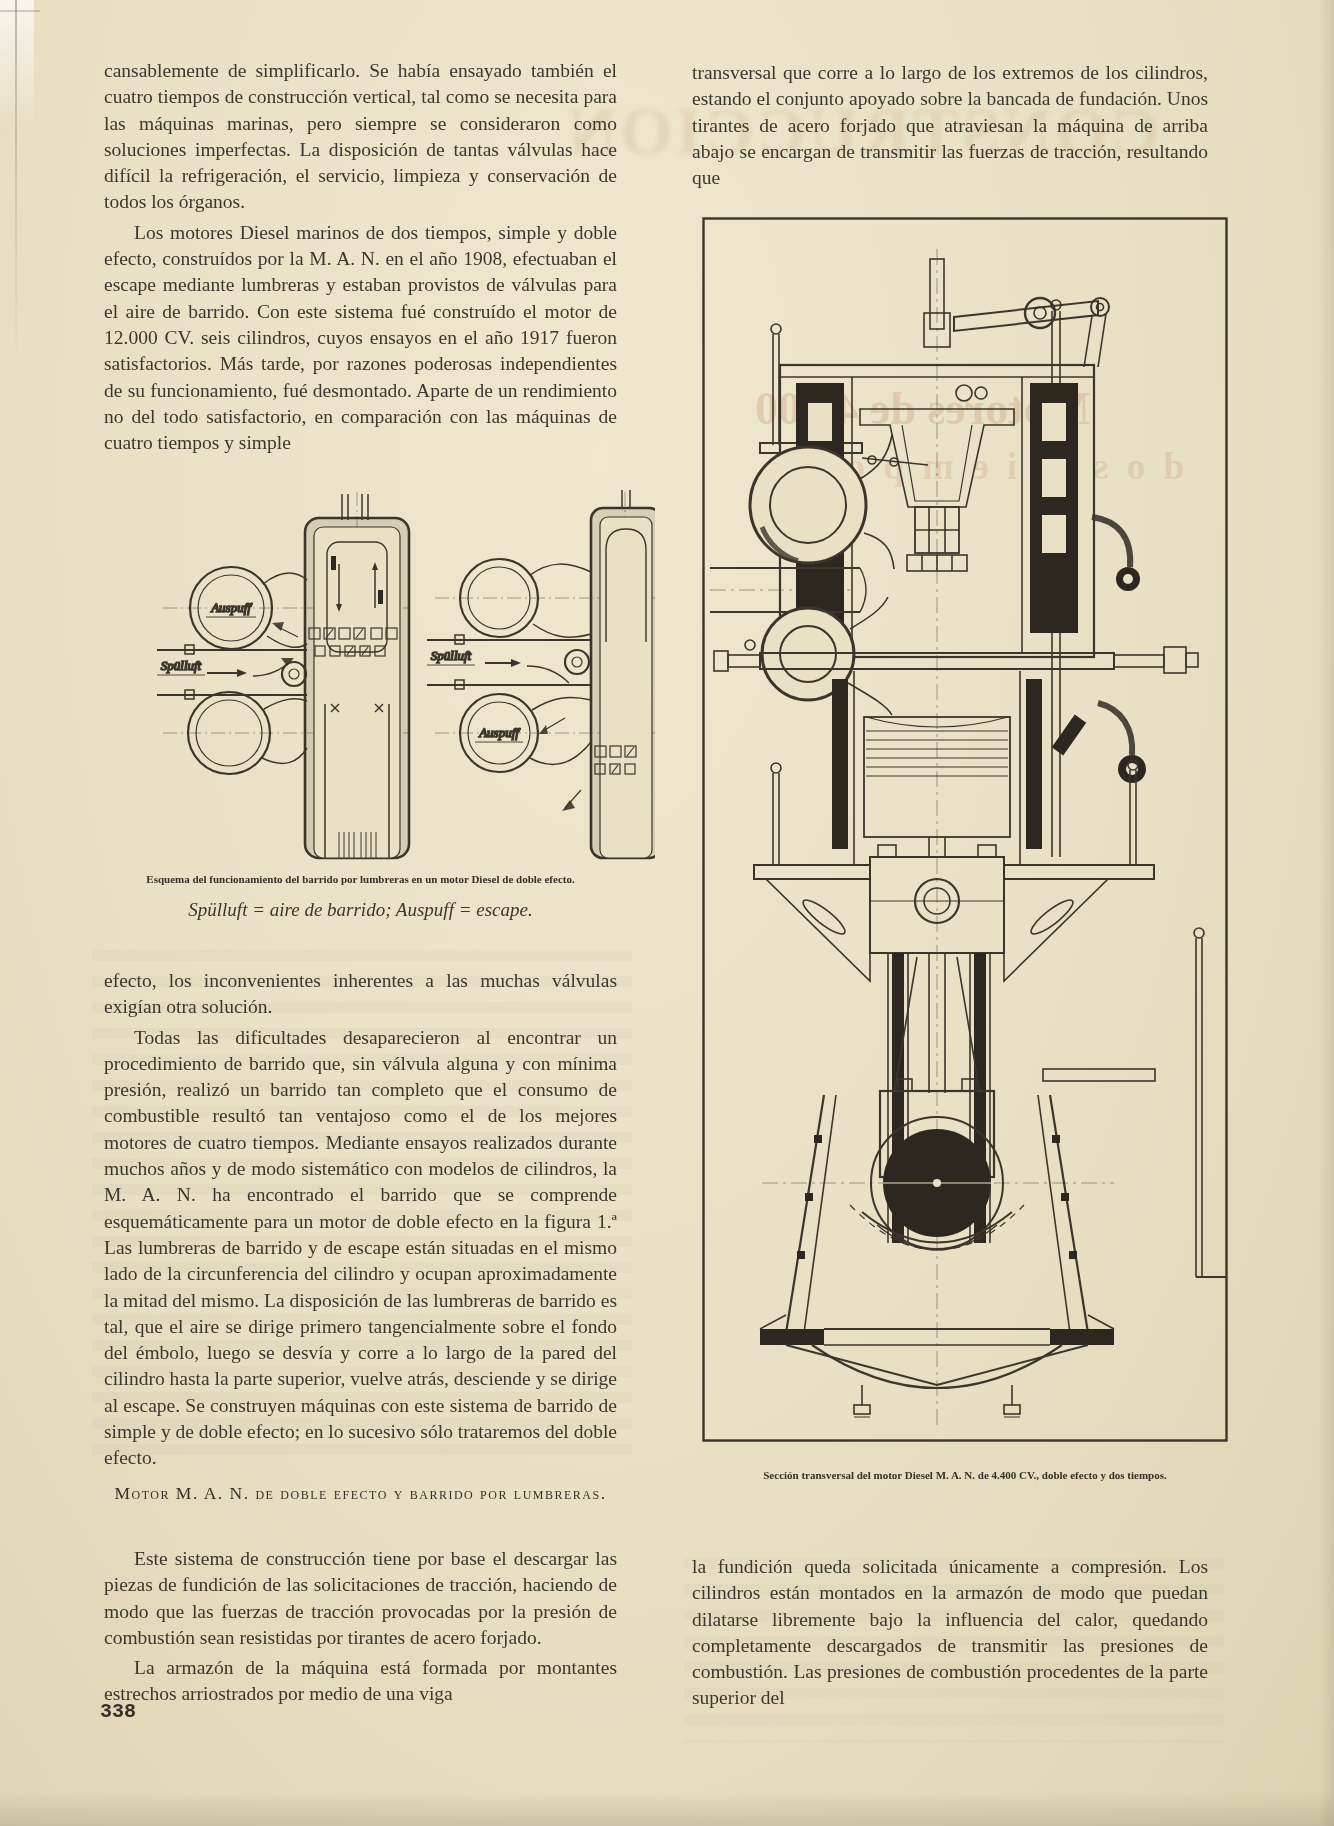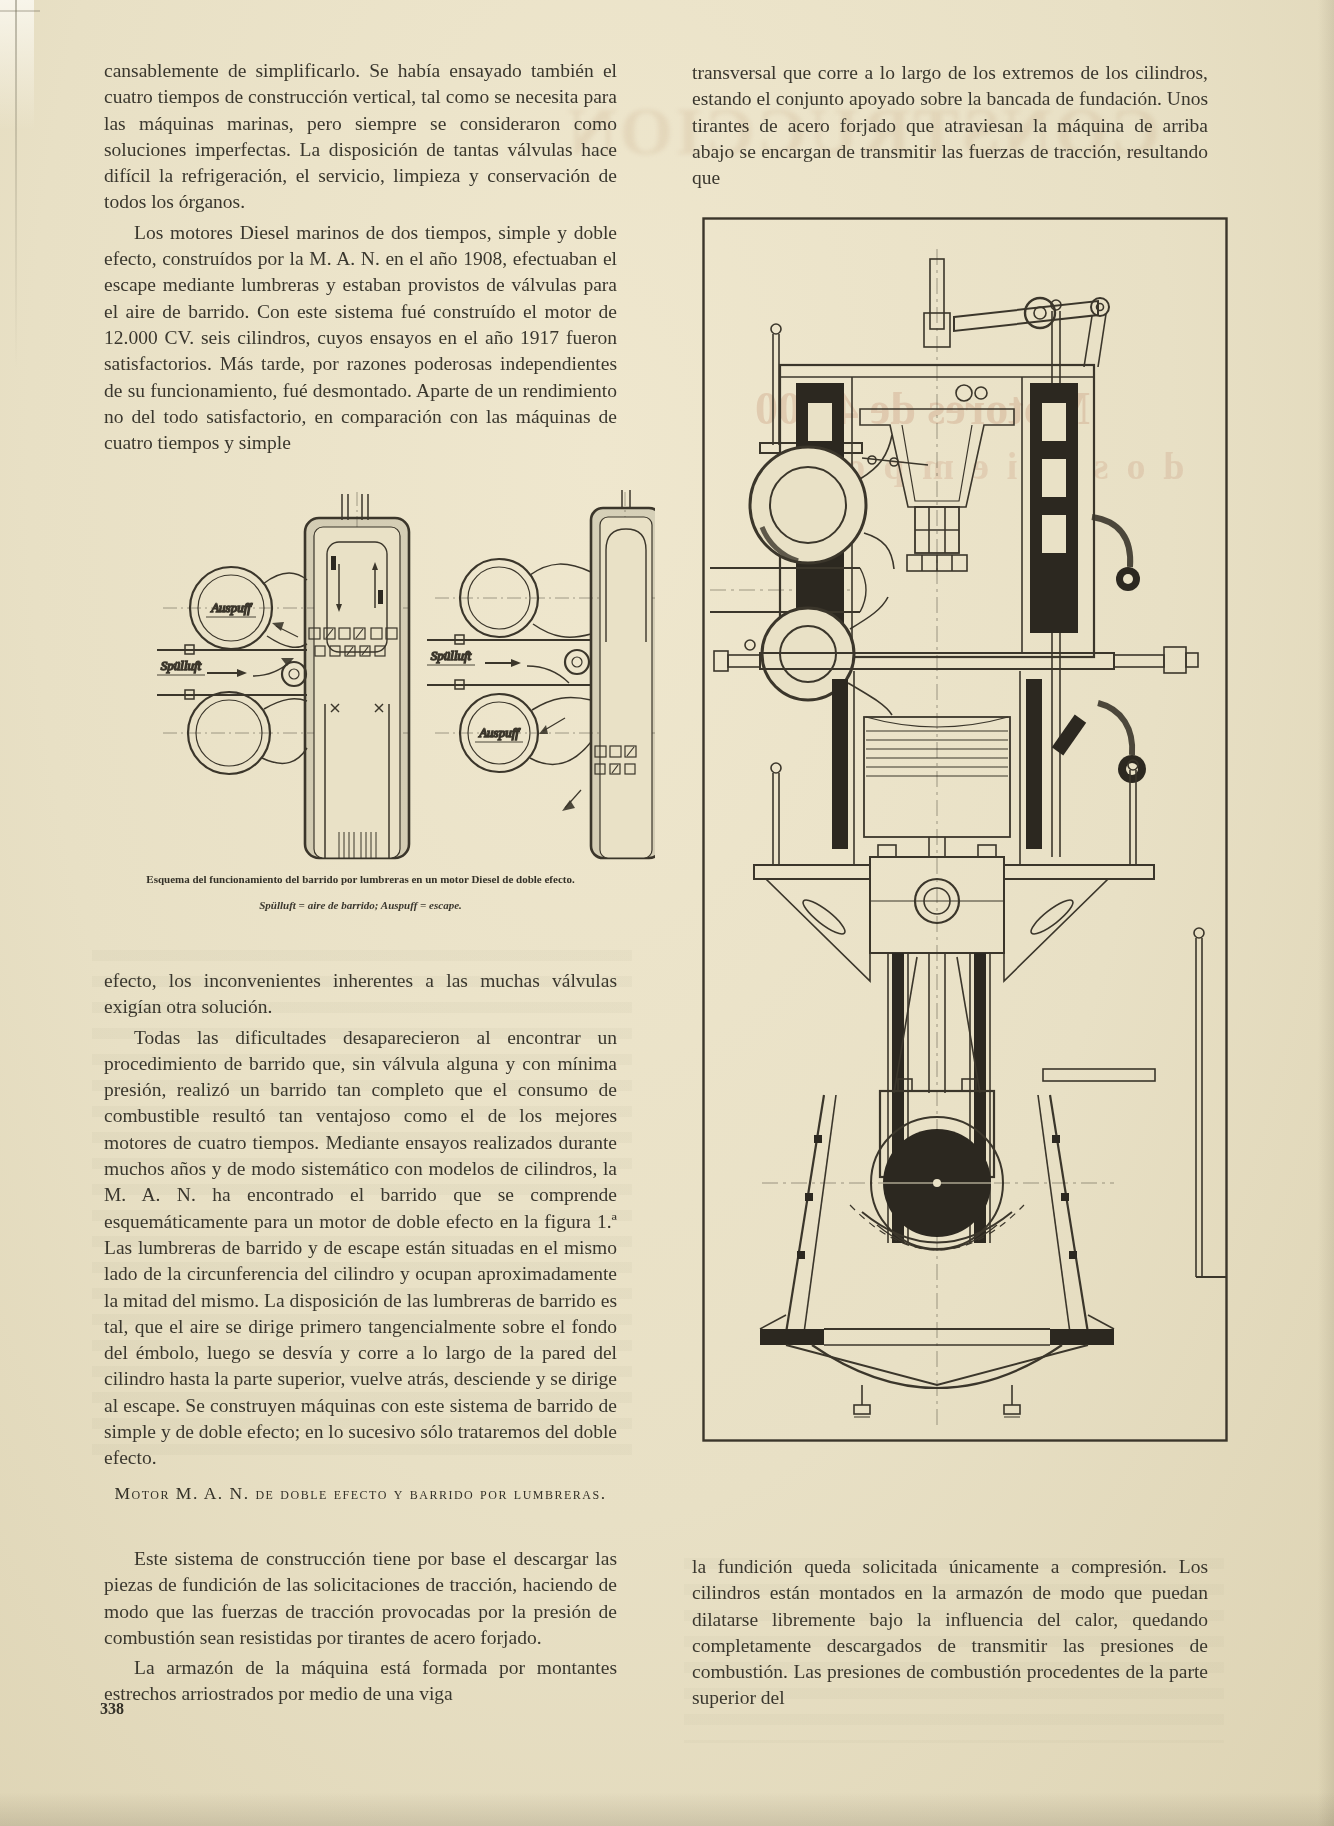--- a/index.html
+++ b/index.html
@@ -10,26 +10,26 @@
     color:#3a372e;
   }
   .abs{position:absolute;}
   .body-text{
     font-size:19.5px;line-height:26.3px;text-align:justify;color:#3a372e;
   }
   .body-text p{margin:4px;}
   .body-text p.indent{text-indent:30px;}
   .caption-title{font-size:17.5px;text-align:center;color:#343128;}
   .caption-text{font-size:11px;line-height:22px;font-weight:700;text-align:center;color:#343128;margin-top:8px;}
-  .caption-legend{font-size:11px;font-style:italic;font-weight:700;text-align:center;color:#3a372e;margin-top:9px;}
+  .caption-legend{font-size:19px;font-style:italic;font-weight:400;text-align:center;color:#3a372e;margin-top:9px;}
   .section-heading{
     font-size:17.5px;line-height:30px;text-align:center;font-variant:small-caps;
     letter-spacing:1.5px;color:#343128;
   }
-  .page-number{font-size:16px;font-weight:700;color:#343128;}
+  .page-number{font-size:20px;font-weight:700;color:#343128;font-family:Liberation Mono, monospace;}
   .ghost{pointer-events:none;transform:scaleX(-1);font-weight:700;white-space:nowrap;}
   .ghost-masthead{font-size:68px;letter-spacing:3px;color:rgba(178,142,102,0.15);filter:blur(2px);}
   .ghost-h1{font-size:46px;color:rgba(197,141,112,0.30);filter:blur(0.6px);}
   .ghost-h2{font-size:38px;letter-spacing:18px;color:rgba(197,141,112,0.24);filter:blur(0.6px);}
   .bleed-stripes{background:repeating-linear-gradient(180deg, rgba(125,125,95,0.05) 0 11px, transparent 11px 26px);}
   .edge-strip{background:linear-gradient(180deg,#f8f5ea 0%, rgba(248,245,234,0) 100%);}
   .edge-vline{background:linear-gradient(180deg, rgba(115,110,90,0.45) 0%, rgba(115,110,90,0.18) 55%, rgba(115,110,90,0) 100%);}
   .shadow-bottom{background:linear-gradient(180deg, rgba(60,50,30,0) 0%, rgba(60,50,30,0.14) 100%);}
   .shadow-right{background:linear-gradient(90deg, rgba(60,50,30,0) 0%, rgba(60,50,30,0.10) 100%);}
   svg text{font-family:"Liberation Serif","DejaVu Serif",serif;}
@@ -396,20 +396,21 @@
       <line x1="302" y1="1200" x2="318" y2="1200" stroke-width="1"></line>
 
       <circle cx="497" cy="716" r="5"></circle>
       <line x1="494" y1="721" x2="494" y2="1060"></line>
         <line x1="500" y1="721" x2="500" y2="1060"></line>
       <line x1="494" y1="1060" x2="524" y2="1060" stroke-width="2"></line>
     </g>
   </svg>
 
   <div class="abs" style="left:710px;top:1456px;width:510px;">
+    <div class="caption-text">Sección transversal del motor Diesel M. A. N. de 4.400 CV., doble efecto y dos tiempos.</div>
   </div>
 
   <div class="abs body-text" style="left:688px;top:1550px;width:524px;">
     <p>la fundición queda solicitada únicamente a compresión. Los cilindros están montados en la armazón de modo que puedan dilatarse libremente bajo la influencia del calor, quedando completamente descargados de transmitir las presiones de combustión. Las presiones de combustión procedentes de la parte superior del</p>
   </div>
 
   <div class="abs shadow-bottom" style="left:0;bottom:0;width:1334px;height:34px;"></div>
   <div class="abs shadow-right" style="right:0;top:0;width:16px;height:1826px;"></div>
 </div>
 

